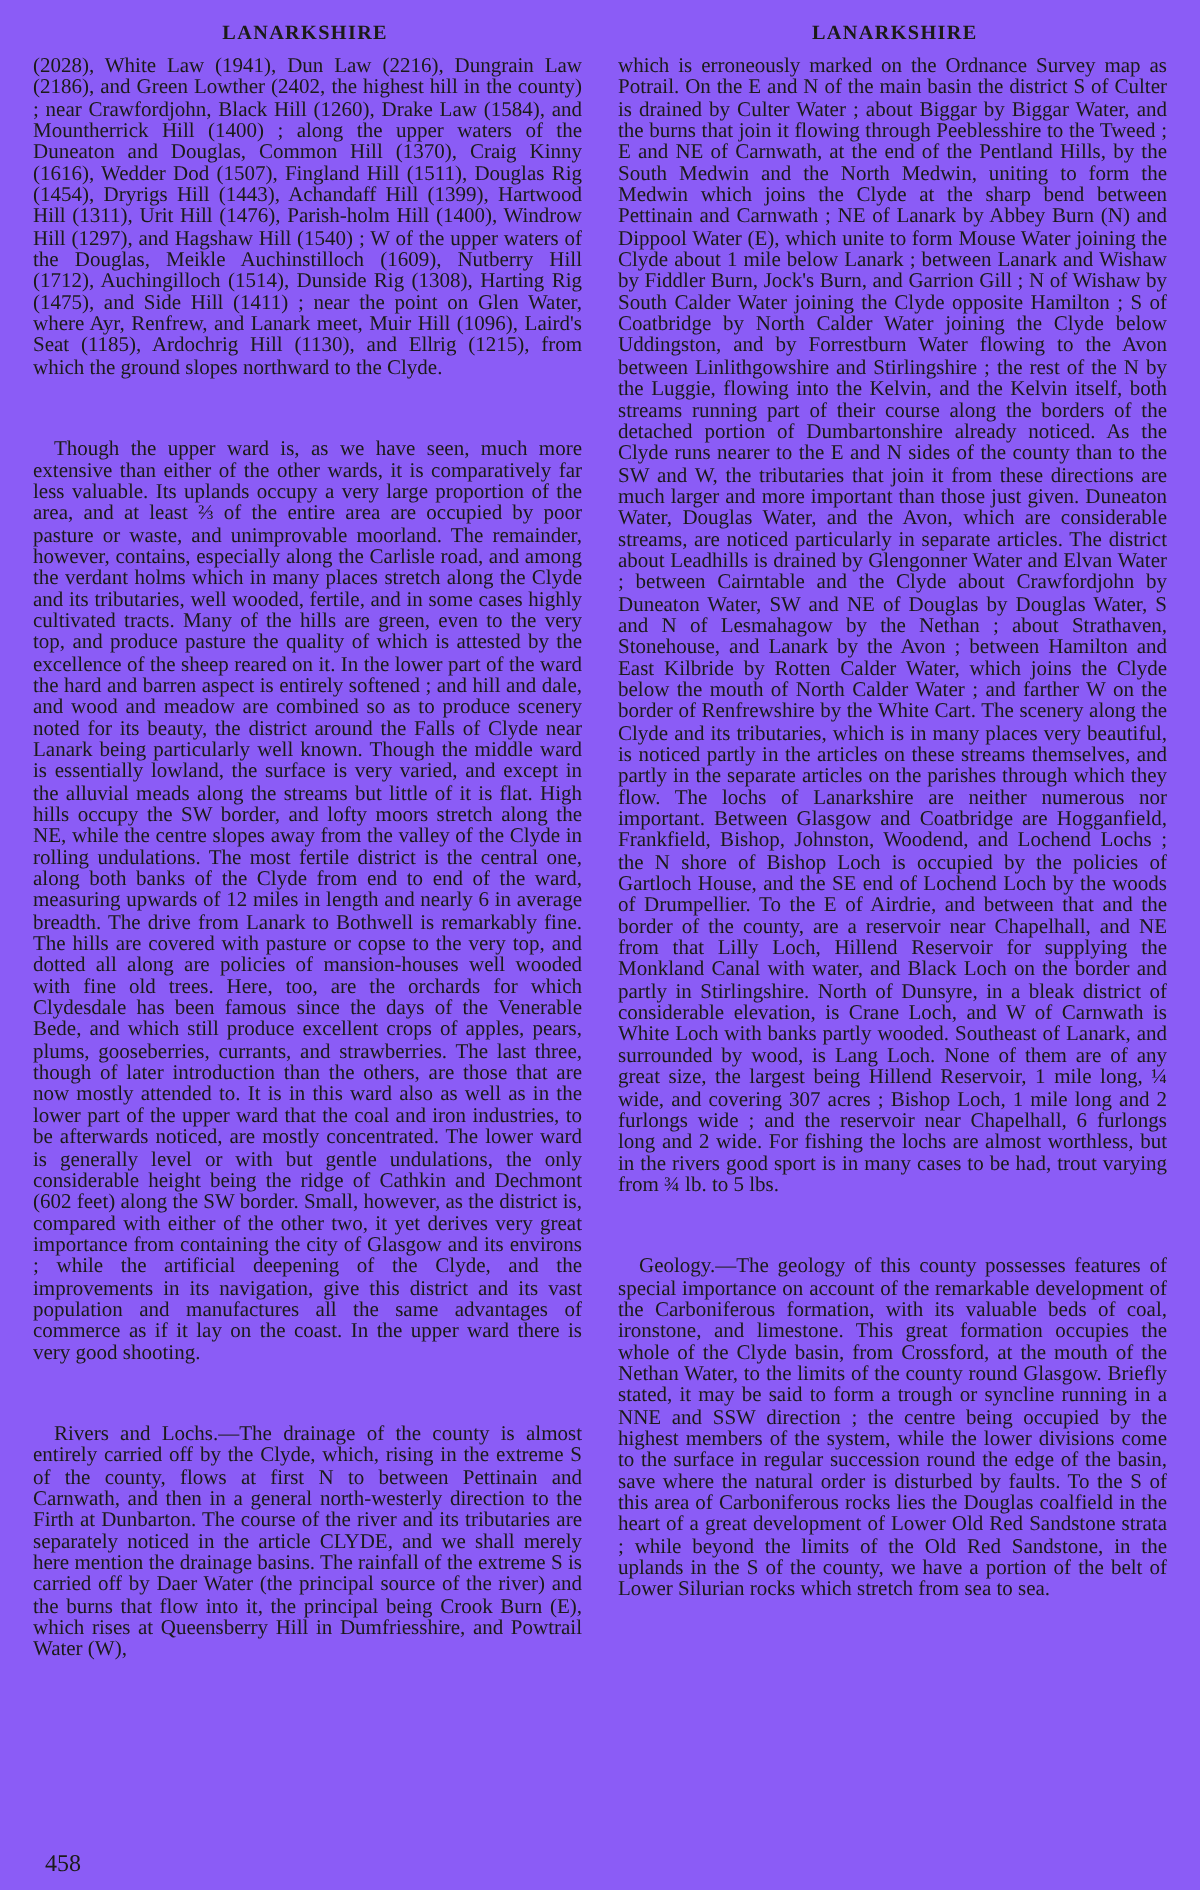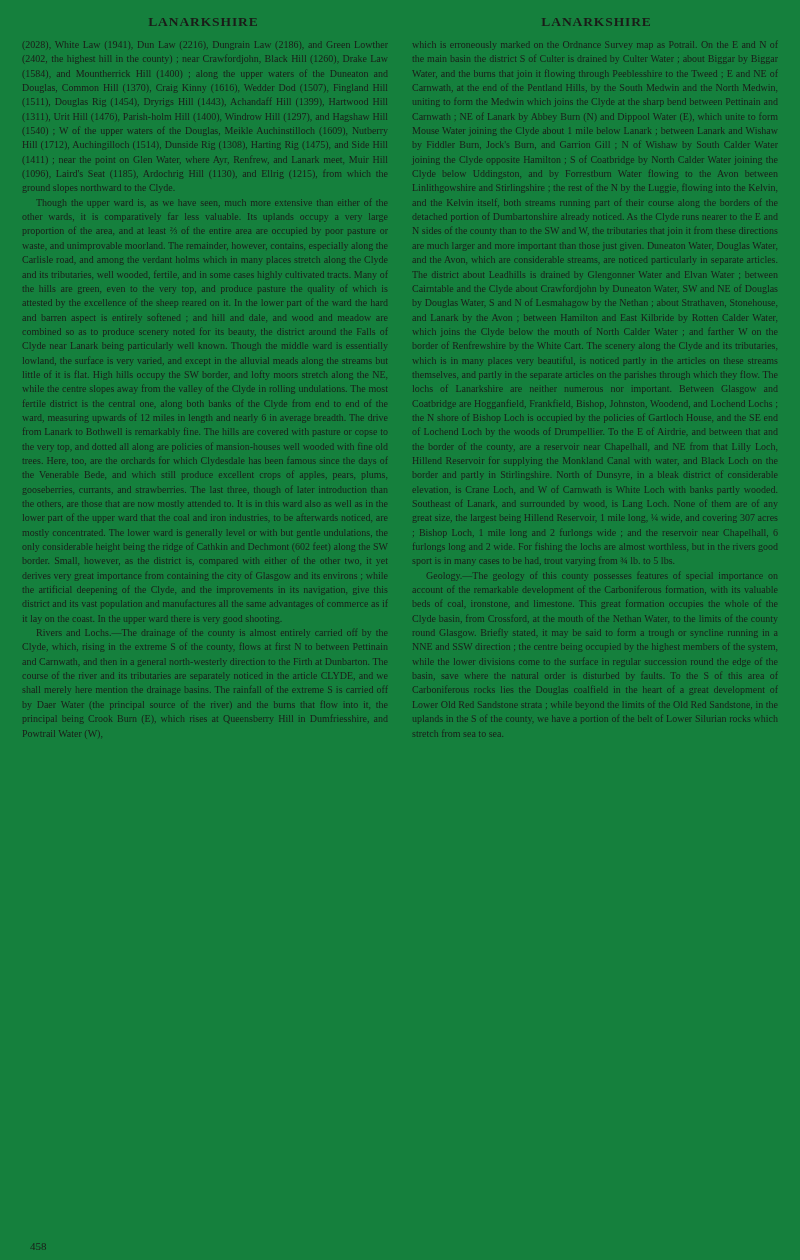--- a/index.html
+++ b/index.html
@@ -12,21 +12,21 @@
     height: 1260px;
     font-family: "Liberation Serif", serif;
     color: #1b1b18;
   }
   .page {
     position: relative;
     width: 800px;
     height: 1260px;
     box-sizing: border-box;
     padding: 14px 22px 10px 22px;
-    background: #15803d;
+    background: #8b5cf6;
   }
   .running-heads {
     display: flex;
     justify-content: space-between;
     align-items: flex-start;
     margin-bottom: 8px;
   }
   .running-head {
     font-family: "Liberation Serif", serif;
     font-weight: bold;
@@ -38,43 +38,44 @@
   .columns {
     display: flex;
     justify-content: space-between;
     align-items: flex-start;
   }
   .col {
     width: 366px;
   }
   .col p {
     margin: 0;
-    font-size: 10px;
+    font-size: 14px;
     line-height: 14.35px;
     text-align: justify;
     text-justify: inter-word;
     hyphens: none;
     font-family: "Liberation Serif", serif;
   }
   .col p.indent {
     text-indent: 14px;
+    margin-top: 40px;
   }
   .col p.noindent {
     text-indent: 0;
   }
   .sec-head {
   }
   .smallcaps {
     font-variant: small-caps;
   }
   .folio {
     position: absolute;
     left: 30px;
     bottom: 8px;
-    font-size: 11px;
+    font-size: 16px;
     font-family: "Liberation Serif", serif;
   }
 </style>
 </head>
 <body>
 
 <div class="page">
 
   <div class="running-heads">
     <div class="running-head">LANARKSHIRE</div>

